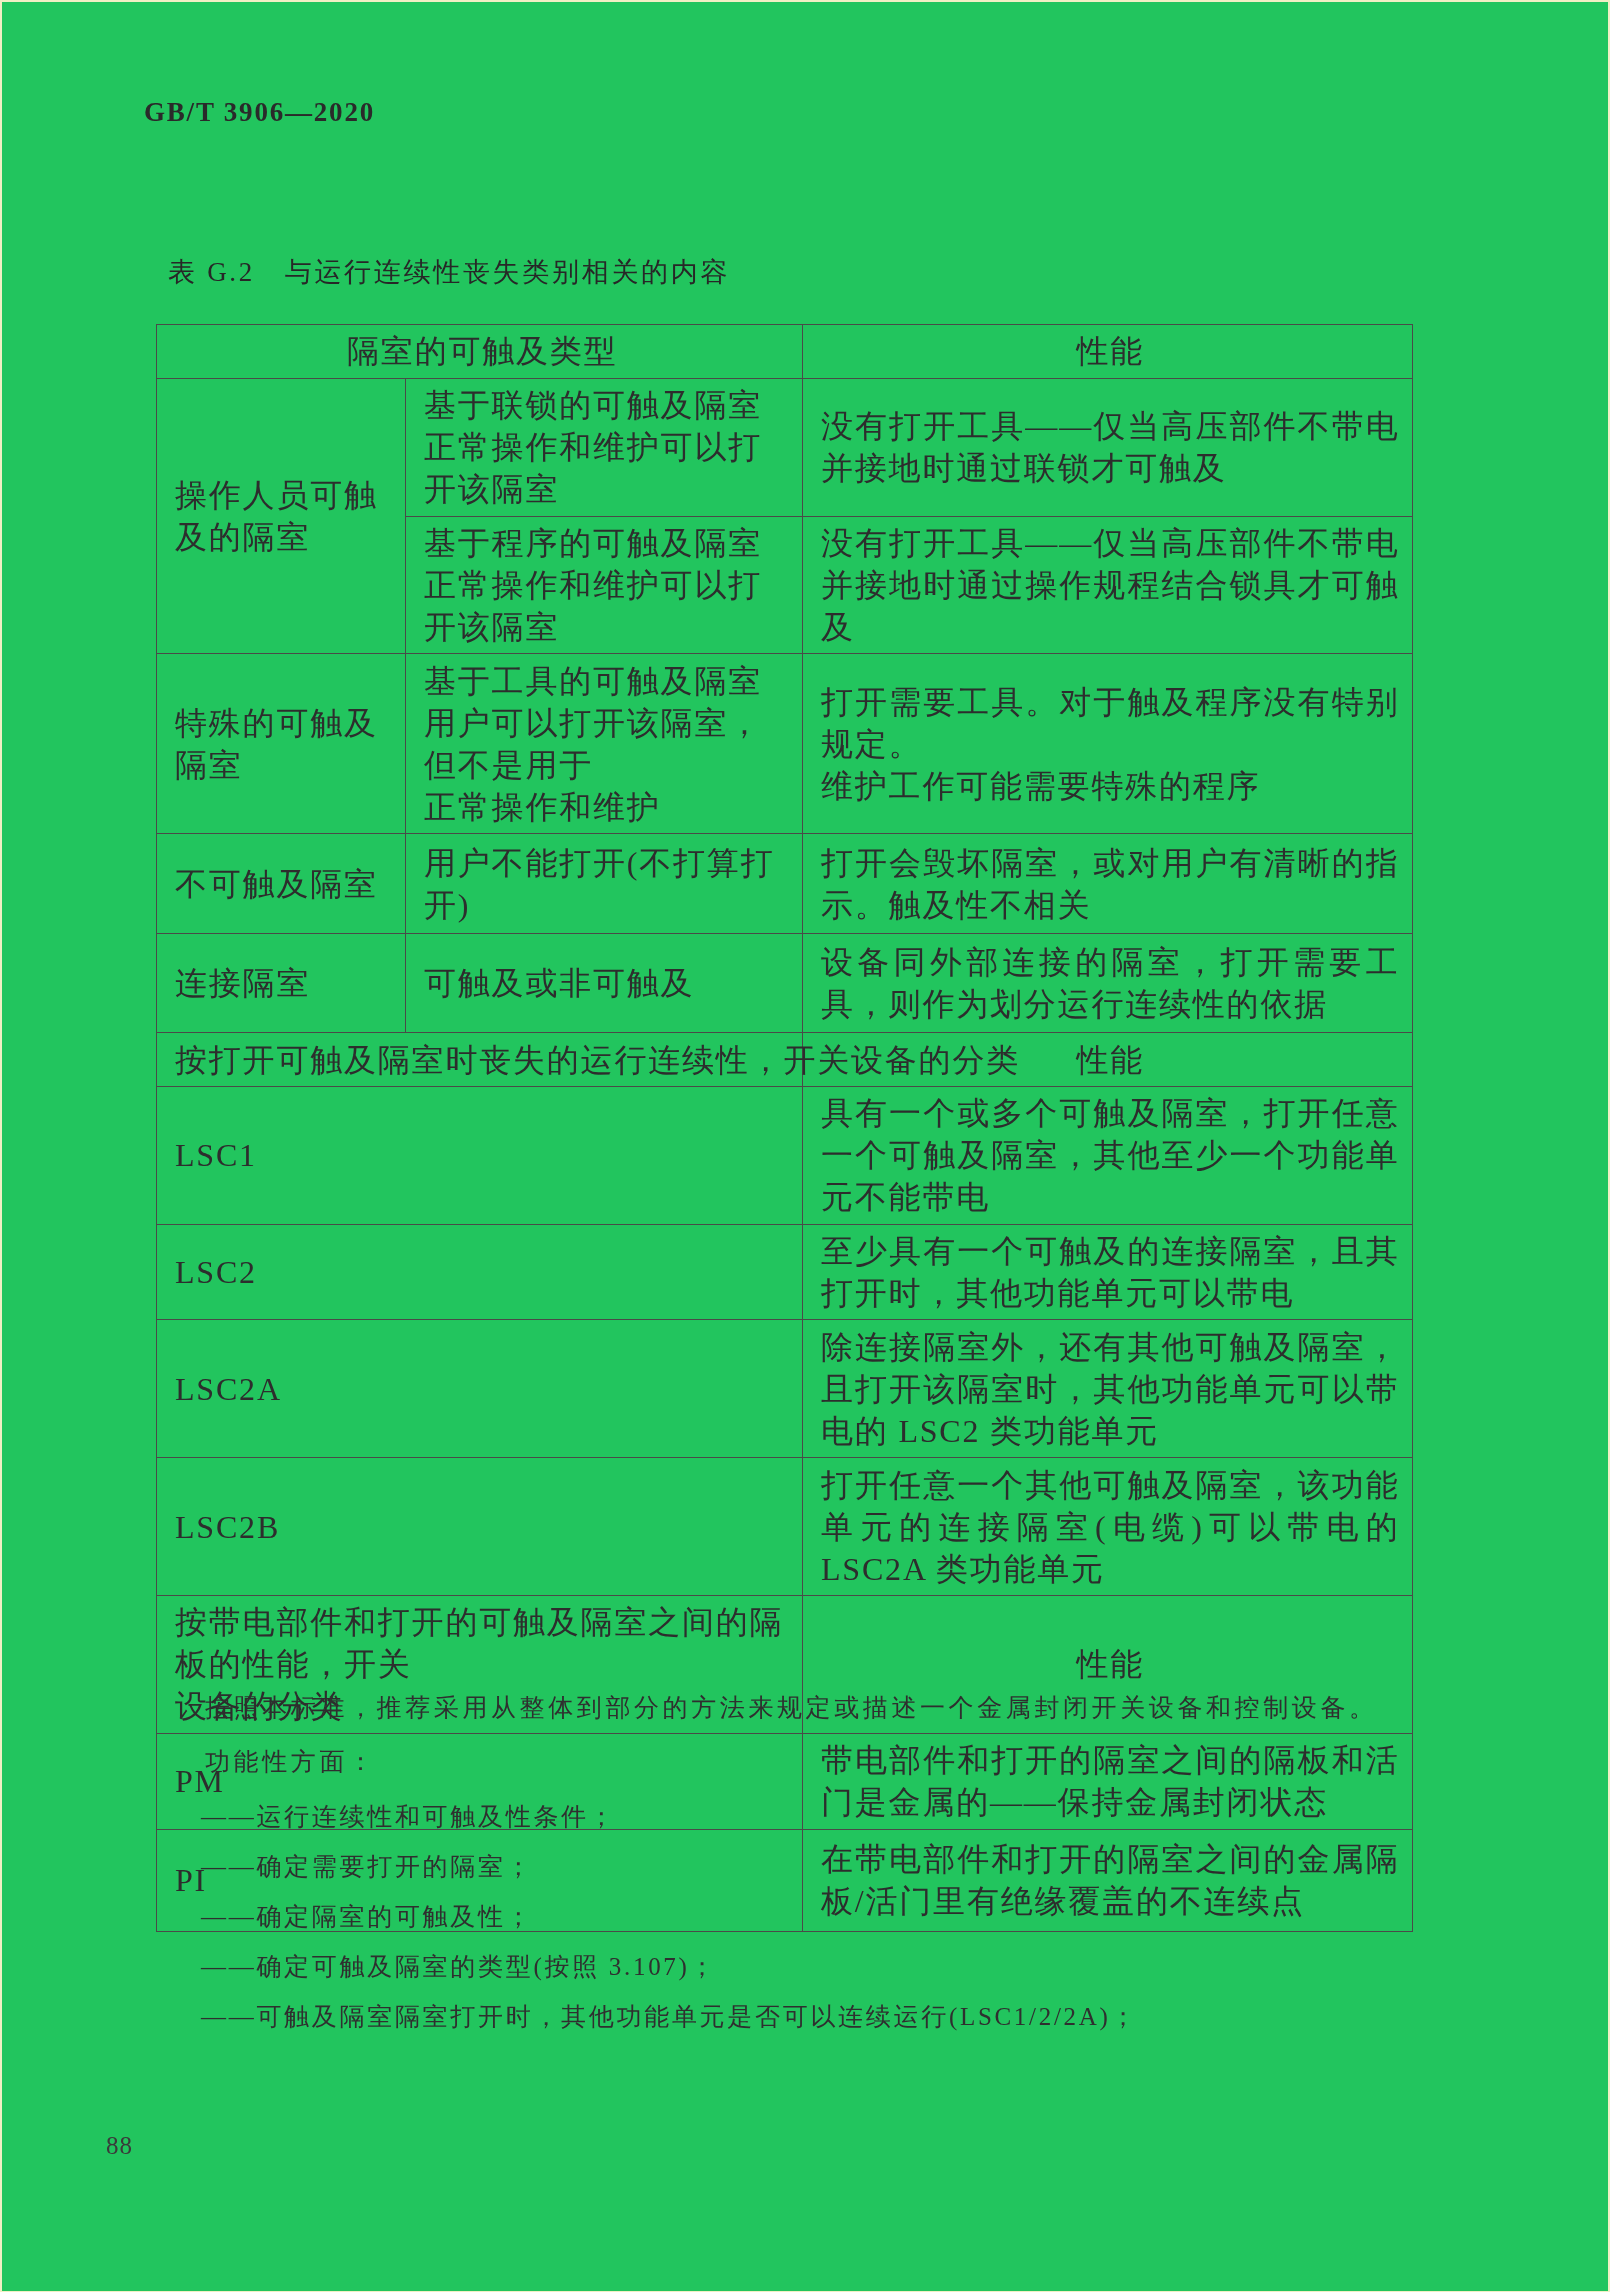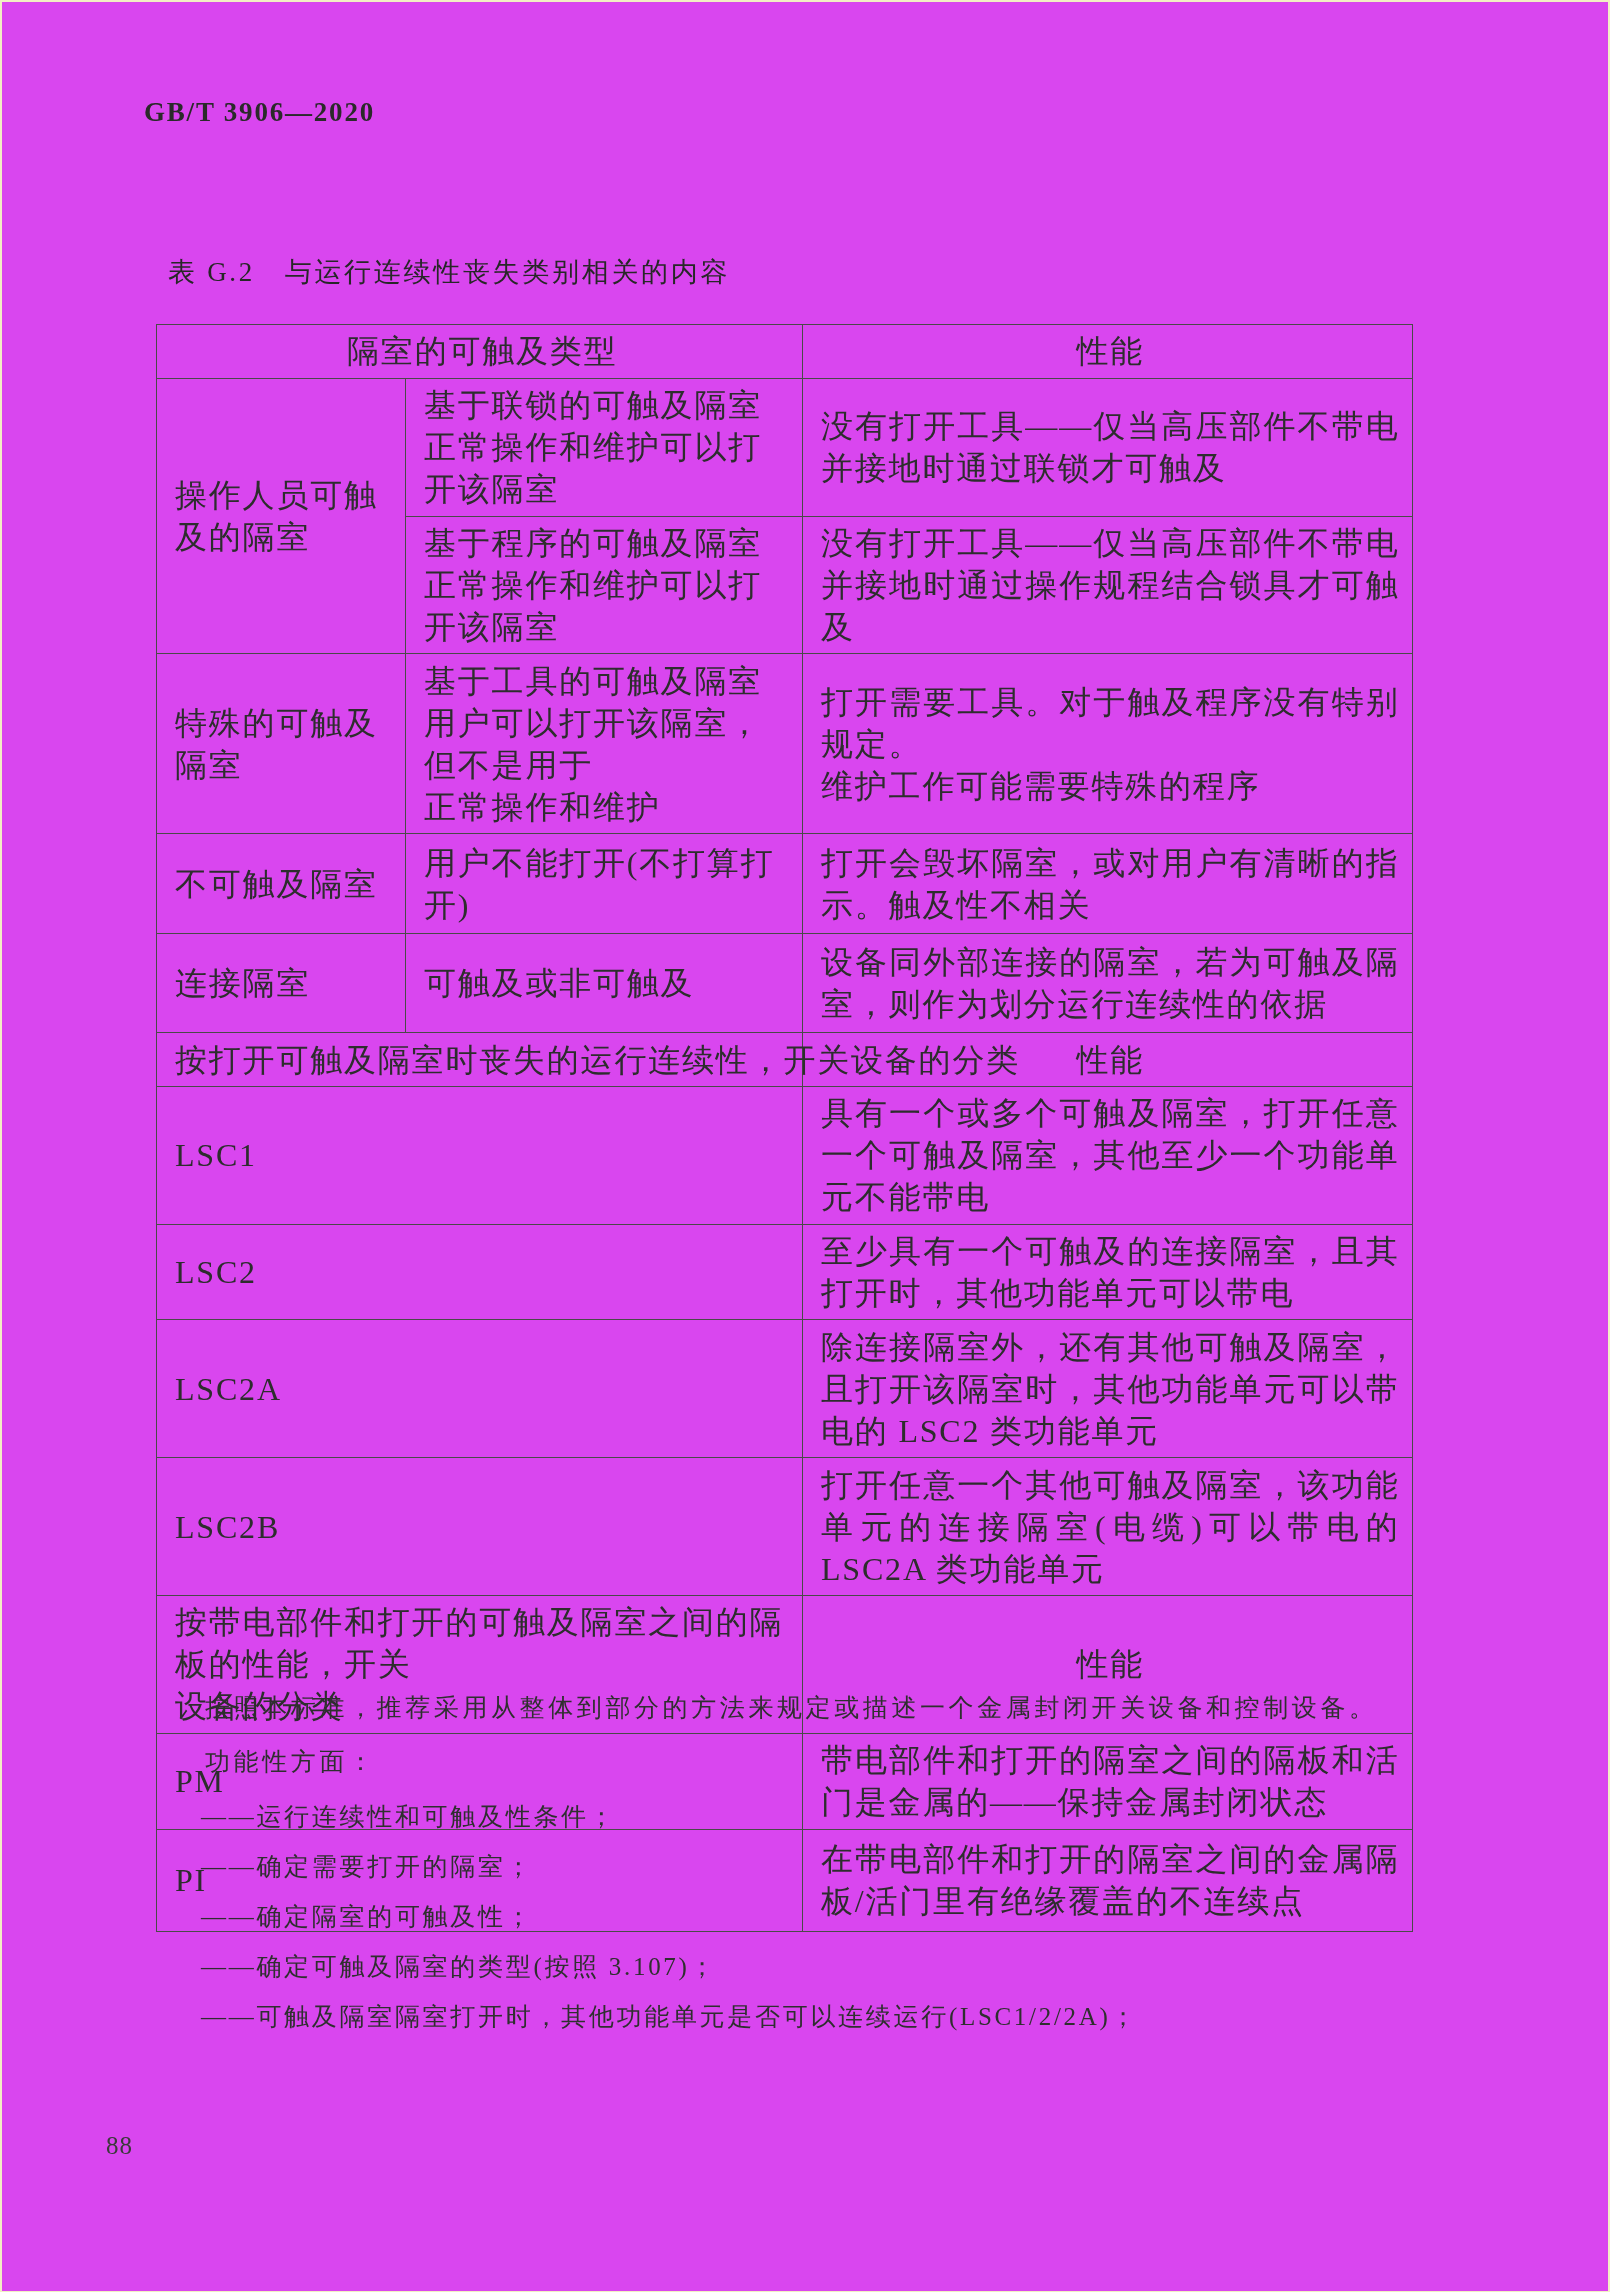--- a/index.html
+++ b/index.html
@@ -4,21 +4,21 @@
 <style>
   html, body {
     margin: 0;
     padding: 0;
     background: #fcfcfb;
   }
   .sheet {
     position: relative;
     width: 1610px;
     height: 2293px;
-    background: #d946ef;
+    background: #22c55e;
     box-sizing: border-box;
     border: 2.7px solid #f2efc4; 
     overflow: hidden;
     font-family: "Liberation Serif", "DejaVu Serif", serif;
     color: #2d2d2d;
   }
   .doc-number {
     position: absolute;
     left: 142px;
     top: 95px;
@@ -142,21 +142,21 @@
 
     <tr style="height:100px">
       <td>不可触及隔室</td>
       <td class="type-col">用户不能打开(不打算打开)</td>
       <td class="perf">打开会毁坏隔室，或对用户有清晰的指示。触及性不相关</td>
     </tr>
 
     <tr style="height:99px">
       <td>连接隔室</td>
       <td class="type-col">可触及或非可触及</td>
-      <td class="perf">设备同外部连接的隔室，若为可触及隔室，则作为划分运行连续性的依据</td>
+      <td class="perf">设备同外部连接的隔室，打开需要工具，则作为划分运行连续性的依据</td>
     </tr>
 
     <tr style="height:48px">
       <td colspan="2" class="nowrap-hdr">按打开可触及隔室时丧失的运行连续性，开关设备的分类</td>
       <td class="center">性能</td>
     </tr>
 
     <tr style="height:95px">
       <td colspan="2">LSC1</td>
       <td class="perf">具有一个或多个可触及隔室，打开任意一个可触及隔室，其他至少一个功能单元不能带电</td>

